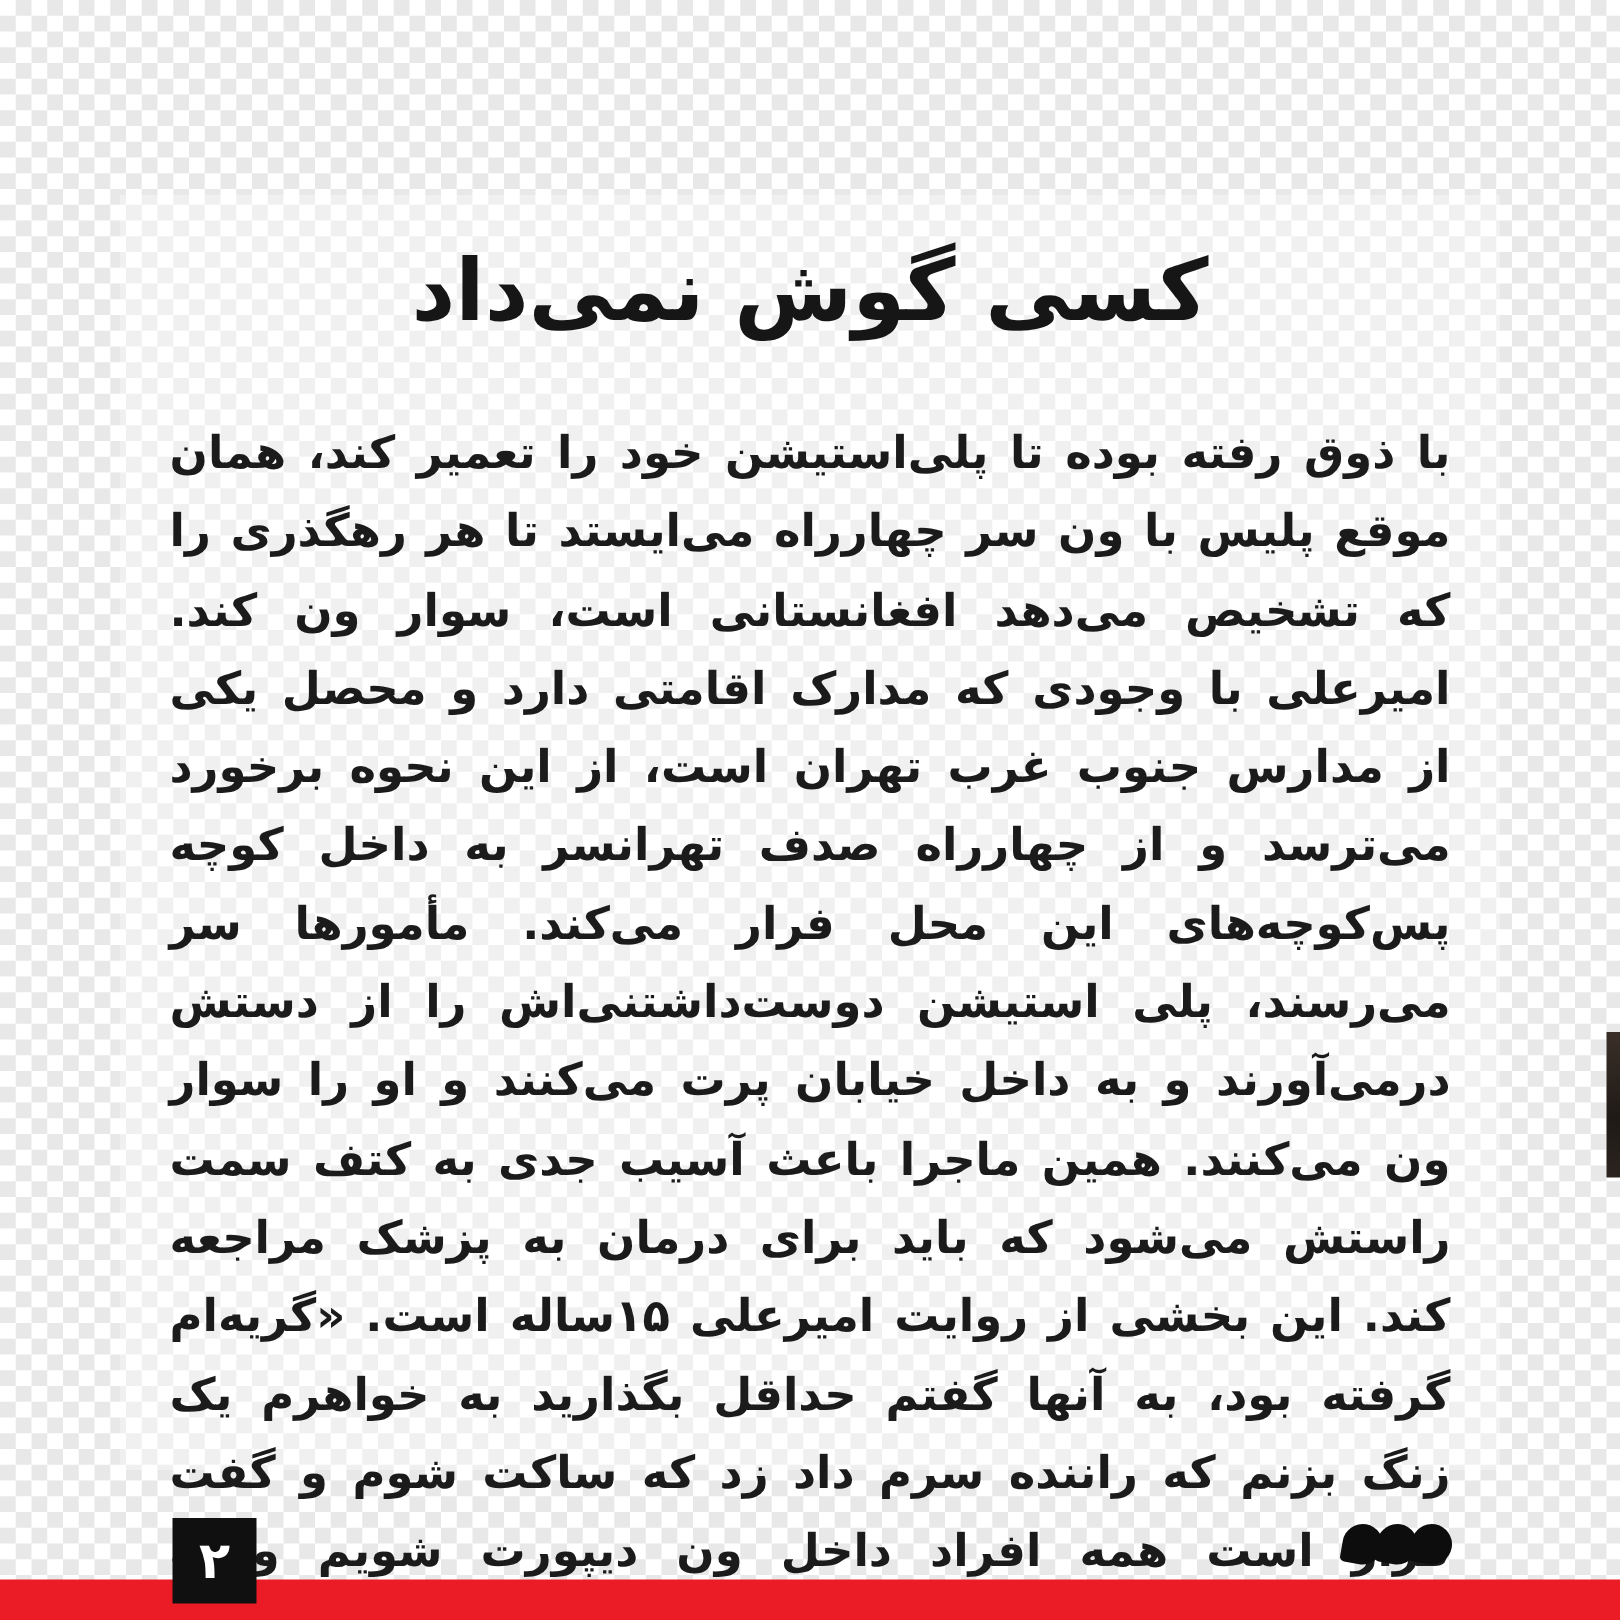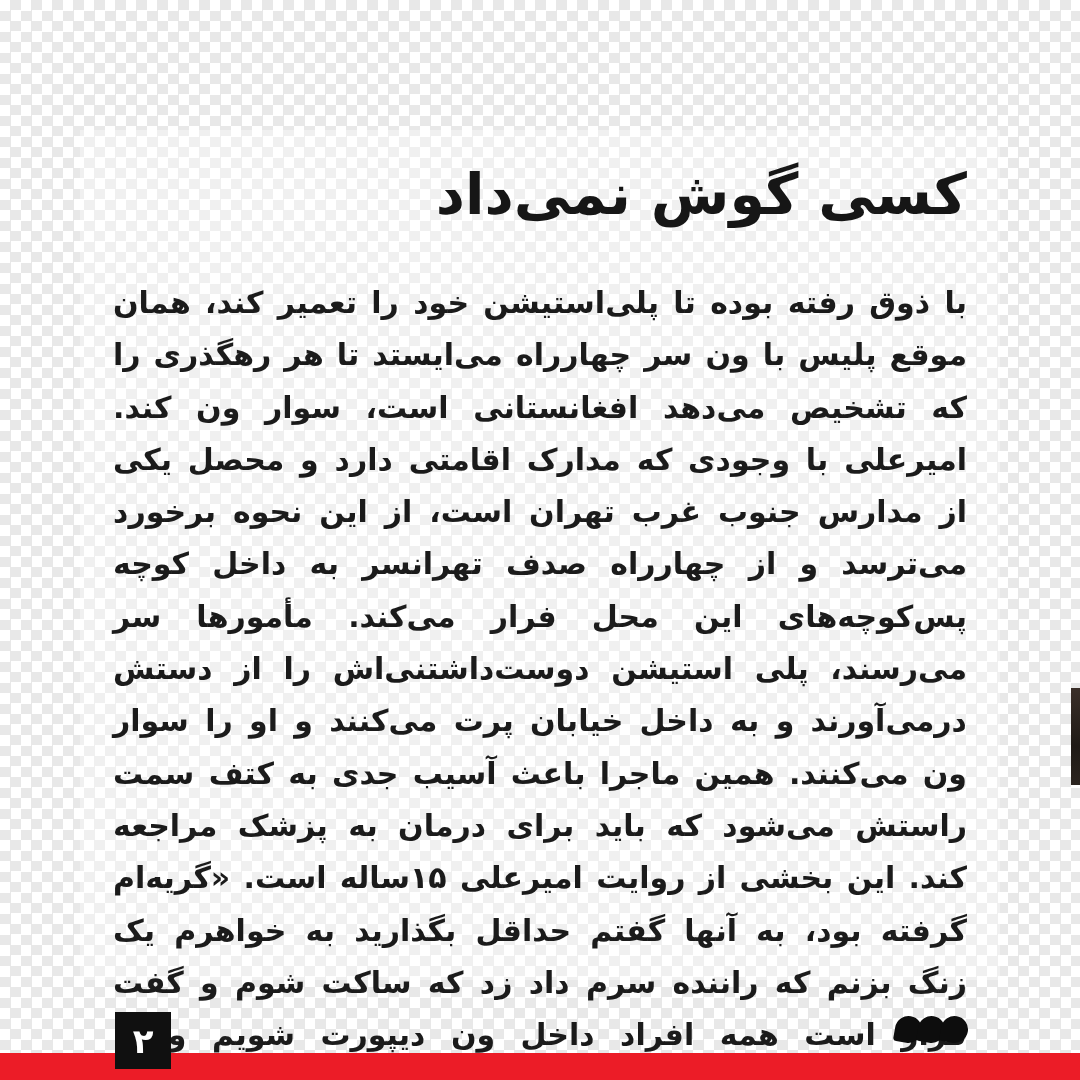--- a/index.html
+++ b/index.html
@@ -26,21 +26,21 @@
     background: rgba(255,255,255,0.35);
     pointer-events: none;
   }
 
   .title {
     position: absolute;
     top: 160px;
     right: 113px;
     left: 113px;
     direction: rtl;
-    text-align: right;
+    text-align: center;
     font-size: 57px;
     font-weight: bold;
     color: #161616;
     letter-spacing: -1px;
     line-height: 1.2;
   }
 
   .body-text {
     position: absolute;
     top: 277px;

